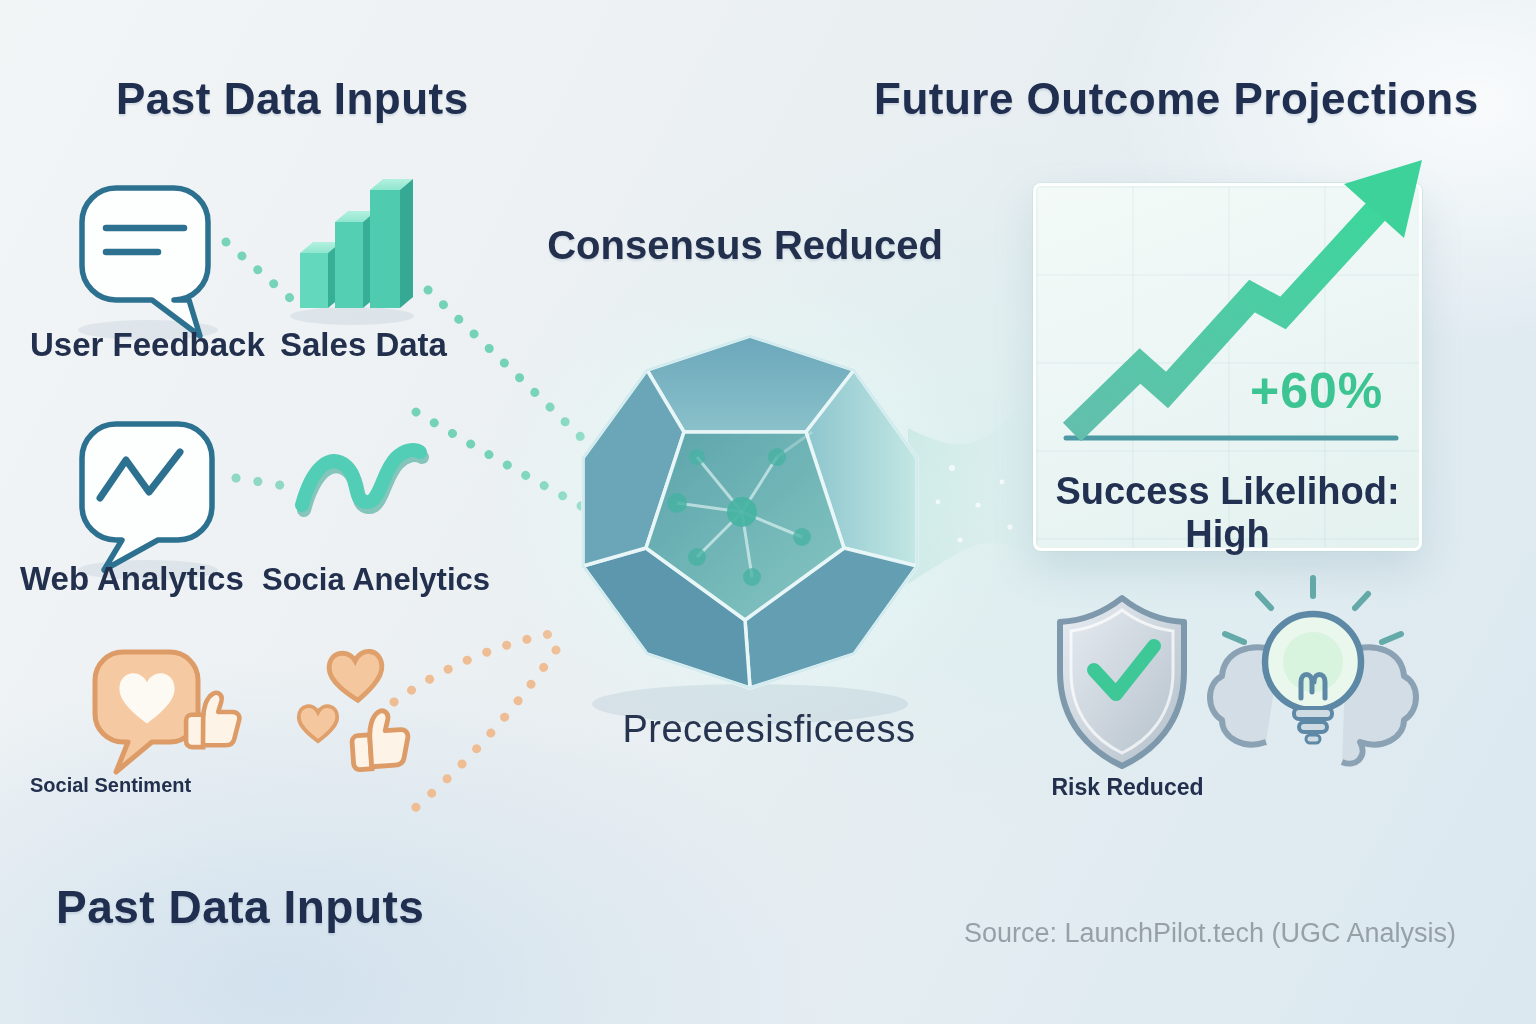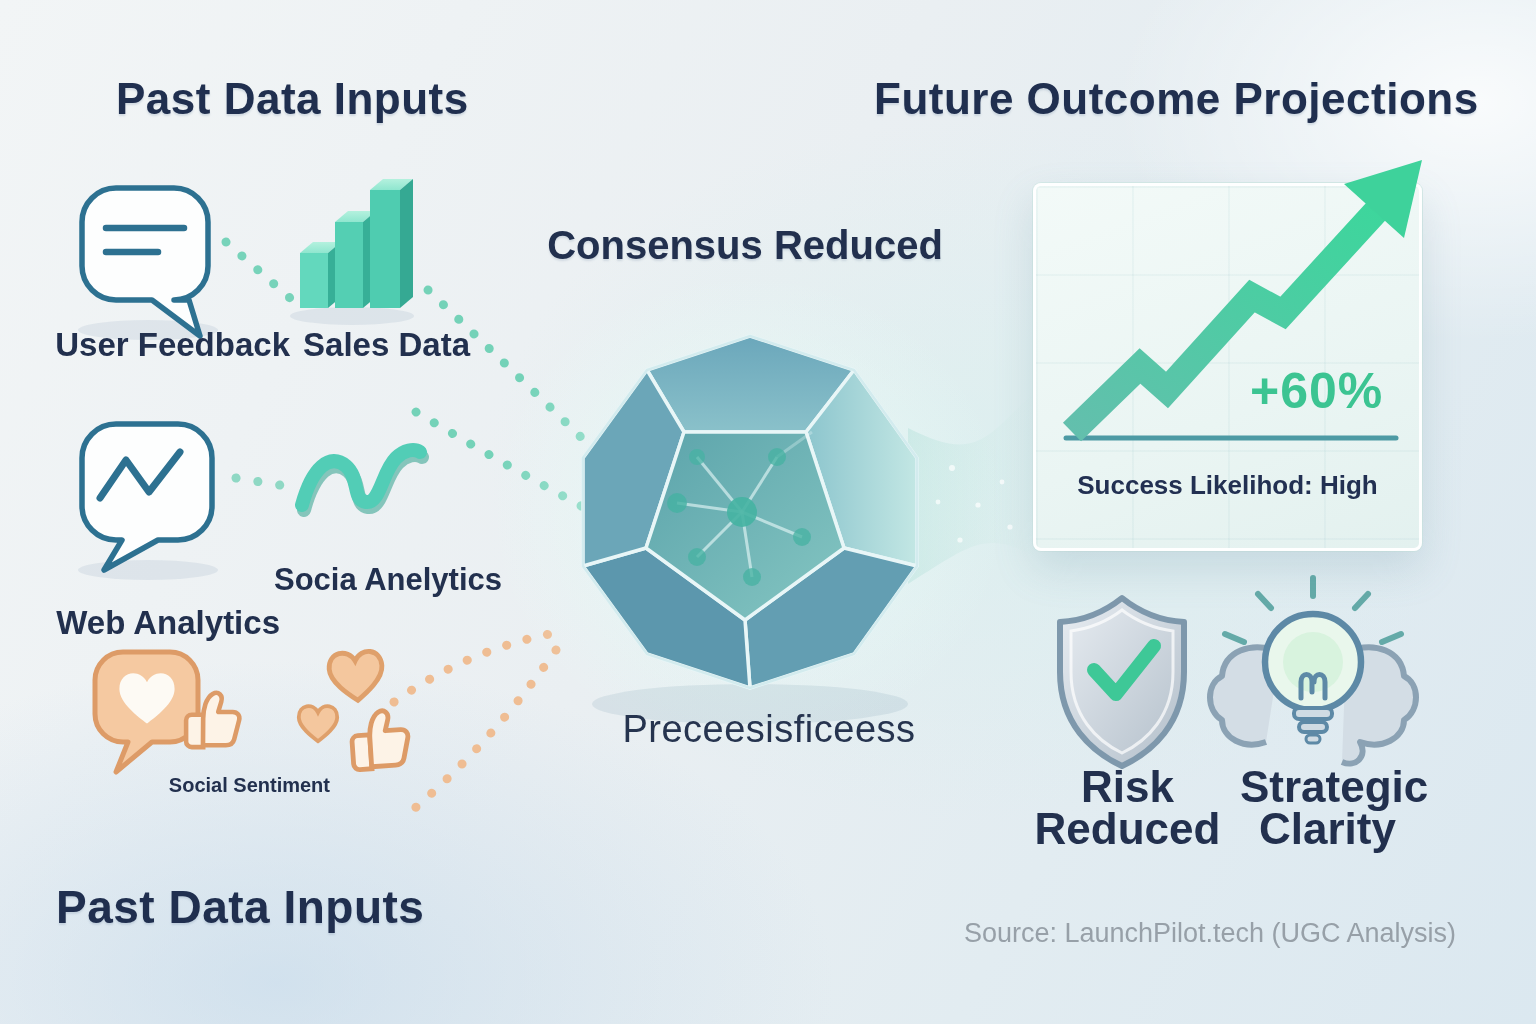--- a/index.html
+++ b/index.html
@@ -8,37 +8,37 @@
     position:relative; width:1536px; height:1024px; overflow:hidden;
     background:
       radial-gradient(900px 520px at 18% 96%, rgba(188,213,233,.55), transparent 62%),
       radial-gradient(760px 540px at 64% 46%, rgba(213,240,237,.55), transparent 65%),
       radial-gradient(600px 400px at 96% 10%, rgba(255,255,255,.8), transparent 60%),
       linear-gradient(118deg,#f2f5f6 0%,#eaeff2 45%,#e2ecf1 72%,#dbe8f0 100%);
   }
   .abs{position:absolute;}
   .title{font-size:44px;font-weight:700;color:#202f4f;letter-spacing:.5px;
          text-shadow:0 2px 2px rgba(130,150,175,.28);white-space:nowrap;}
-  .ilabel{font-size:33px;font-weight:600;color:#22304e;text-align:right;white-space:nowrap;}
+  .ilabel{font-size:33px;font-weight:600;color:#22304e;text-align:left;white-space:nowrap;}
   .engine-title{font-size:40px;font-weight:700;color:#22304e;text-align:center;line-height:50px;
                 text-shadow:0 2px 2px rgba(130,150,175,.25);}
   .engine-caption{font-size:38px;font-weight:500;color:#26344f;text-align:center;letter-spacing:.5px;}
   .card{
     left:1033px; top:183px; width:383px; height:362px; border-radius:8px;
     background:
       linear-gradient(rgba(150,195,200,.10) 2px, transparent 2px),
       linear-gradient(90deg, rgba(150,195,200,.10) 2px, transparent 2px),
       linear-gradient(160deg,#f3faf8 0%,#eaf5f3 60%,#e3f1ef 100%);
     background-size:96px 88px,96px 88px,100% 100%;
     border:3px solid rgba(255,255,255,.95);
     box-shadow:0 18px 40px rgba(100,140,160,.20), 0 0 0 1px #d6eae8;
   }
   .growth{font-size:50px;font-weight:700;color:#3cc492;letter-spacing:1px;}
-  .card-caption{font-size:26px;font-weight:600;color:#223052;text-align:center;width:100%;}
-  .outcome-label{font-size:44px;font-weight:600;color:#22304e;text-align:center;line-height:42px;}
+  .card-caption{font-size:38px;font-weight:600;color:#223052;text-align:center;width:100%;}
+  .outcome-label{font-size:23px;font-weight:600;color:#22304e;text-align:center;line-height:42px;}
   .source{font-size:27px;font-weight:400;color:#97a0a8;text-align:center;white-space:nowrap;}
   svg{display:block;}
   #under-art{left:0;top:0;z-index:1;pointer-events:none;}
   .card{z-index:2;}
   #arrow-art{left:0;top:0;z-index:3;pointer-events:none;}
   .txt{z-index:4;}
 </style>
 </head>
 <body>
 
@@ -225,31 +225,27 @@
       <path d="M1072,432 L1140,366 L1167,390 L1252,296 L1283,313 L1380,207" fill="none" stroke="url(#arrowG)" stroke-width="26" stroke-linejoin="miter"></path>
       <polygon points="1422,160 1404,238 1344,184" fill="#3ed29b"></polygon>
     </g>
   </svg>
 
   <div class="abs txt title" style="left:116px;top:74px;">Past Data Inputs</div>
   <div class="abs txt title" style="left:874px;top:74px;">Future Outcome Projections</div>
 
   <div class="abs txt ilabel" style="left:30px;top:326px;width:260px;">User Feedback</div>
   <div class="abs txt ilabel" style="left:280px;top:326px;width:190px;">Sales Data</div>
-  <div class="abs txt ilabel" style="left:20px;top:560px;width:260px;margin-top:44px;">Web Analytics</div>
+  <div class="abs txt ilabel" style="left:20px;top:560px;width:260px;">Web Analytics</div>
   <div class="abs txt ilabel" style="left:262px;top:562px;width:240px;font-size:31px;">Socia Anelytics</div>
   <div class="abs txt ilabel" style="left:30px;top:774px;width:300px;font-size:20px;">Social Sentiment</div>
 
   <div class="abs txt engine-title" style="left:520px;top:220px;width:450px;">
     <div>Consensus Reduced</div>
   </div>
   <div class="abs txt engine-caption" style="left:544px;top:708px;width:450px;">Preceesisficeess</div>
 
   <div class="abs txt outcome-label" style="left:1005px;top:766px;width:245px;">Risk Reduced</div>
-  <div class="abs txt outcome-label" style="left:1240px;top:766px;width:175px;">
-    <div>Strategic</div>
-    <div>Clarity</div>
-  </div>
 
   <div class="abs txt title" style="left:56px;top:880px;font-size:46px;">Past Data Inputs</div>
   <div class="abs txt source" style="left:950px;top:918px;width:520px;">Source: LaunchPilot.tech (UGC Analysis)</div>
 
 </div>
 
 </body></html>

